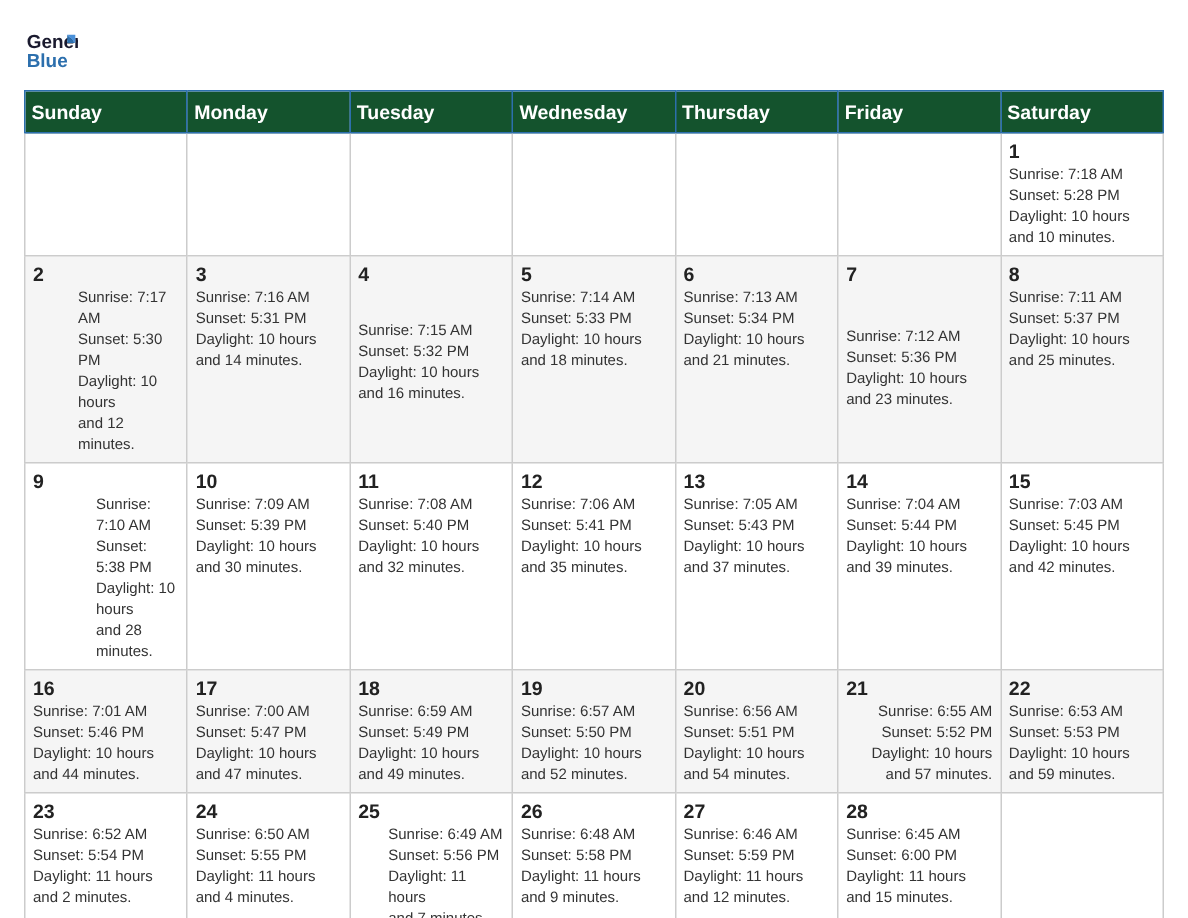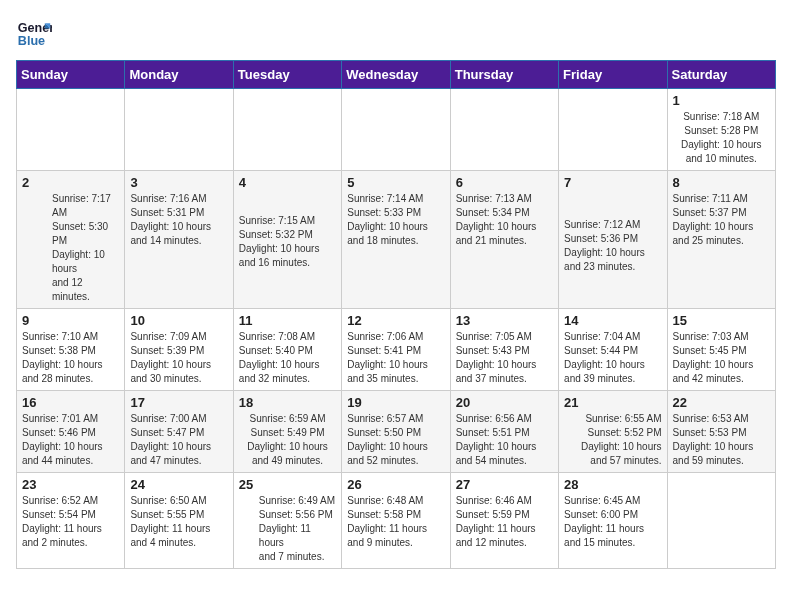--- a/index.html
+++ b/index.html
@@ -36,21 +36,21 @@
     .location {
       font-size: 16px;
       color: #444;
     }
     .calendar {
       width: 100%;
       border-collapse: collapse;
       border: 1px solid #ccc;
     }
     .calendar th {
-      background-color: #4c1d95;
+      background-color: #14532d;
       color: #fff;
       font-size: 13px;
       font-weight: bold;
       padding: 6px 4px;
       text-align: left;
       border: 1px solid #2c6fad;
     }
     .calendar td {
       vertical-align: top;
       border: 1px solid #ccc;
@@ -113,21 +113,21 @@
   <tbody id="calendar-body">
   <tr>
         <td class="empty-cell"></td>
         <td class="empty-cell"></td>
         <td class="empty-cell"></td>
         <td class="empty-cell"></td>
         <td class="empty-cell"></td>
         <td class="empty-cell"></td>
         <td>
           <div class="day-num">1</div>
-          <div class="day-info" style="white-space: pre-line; text-align: center;">Sunrise: 7:18 AM
+          <div class="day-info" style="white-space: pre-line;">Sunrise: 7:18 AM
 Sunset: 5:28 PM
 Daylight: 10 hours
 and 10 minutes.</div>
         </td>
       </tr>
       <tr>
         <td>
           <div class="day-num">2</div>
           <div class="day-info" style="white-space: pre-line; margin-left: 30px;">Sunrise: 7:17 AM
 Sunset: 5:30 PM
@@ -173,21 +173,21 @@
           <div class="day-num">8</div>
           <div class="day-info" style="white-space: pre-line;">Sunrise: 7:11 AM
 Sunset: 5:37 PM
 Daylight: 10 hours
 and 25 minutes.</div>
         </td>
       </tr>
       <tr>
         <td>
           <div class="day-num">9</div>
-          <div class="day-info" style="white-space: pre-line;">Sunrise: 7:10 AM
+          <div class="day-info" style="white-space: pre-line; margin-left: 42px;">Sunrise: 7:10 AM
 Sunset: 5:38 PM
 Daylight: 10 hours
 and 28 minutes.</div>
         </td>
         <td>
           <div class="day-num">10</div>
           <div class="day-info" style="white-space: pre-line;">Sunrise: 7:09 AM
 Sunset: 5:39 PM
 Daylight: 10 hours
 and 30 minutes.</div>
@@ -238,21 +238,21 @@
         </td>
         <td>
           <div class="day-num">17</div>
           <div class="day-info" style="white-space: pre-line;">Sunrise: 7:00 AM
 Sunset: 5:47 PM
 Daylight: 10 hours
 and 47 minutes.</div>
         </td>
         <td>
           <div class="day-num">18</div>
-          <div class="day-info" style="white-space: pre-line; text-align: center;">Sunrise: 6:59 AM
+          <div class="day-info" style="white-space: pre-line;">Sunrise: 6:59 AM
 Sunset: 5:49 PM
 Daylight: 10 hours
 and 49 minutes.</div>
         </td>
         <td>
           <div class="day-num">19</div>
           <div class="day-info" style="white-space: pre-line;">Sunrise: 6:57 AM
 Sunset: 5:50 PM
 Daylight: 10 hours
 and 52 minutes.</div>

